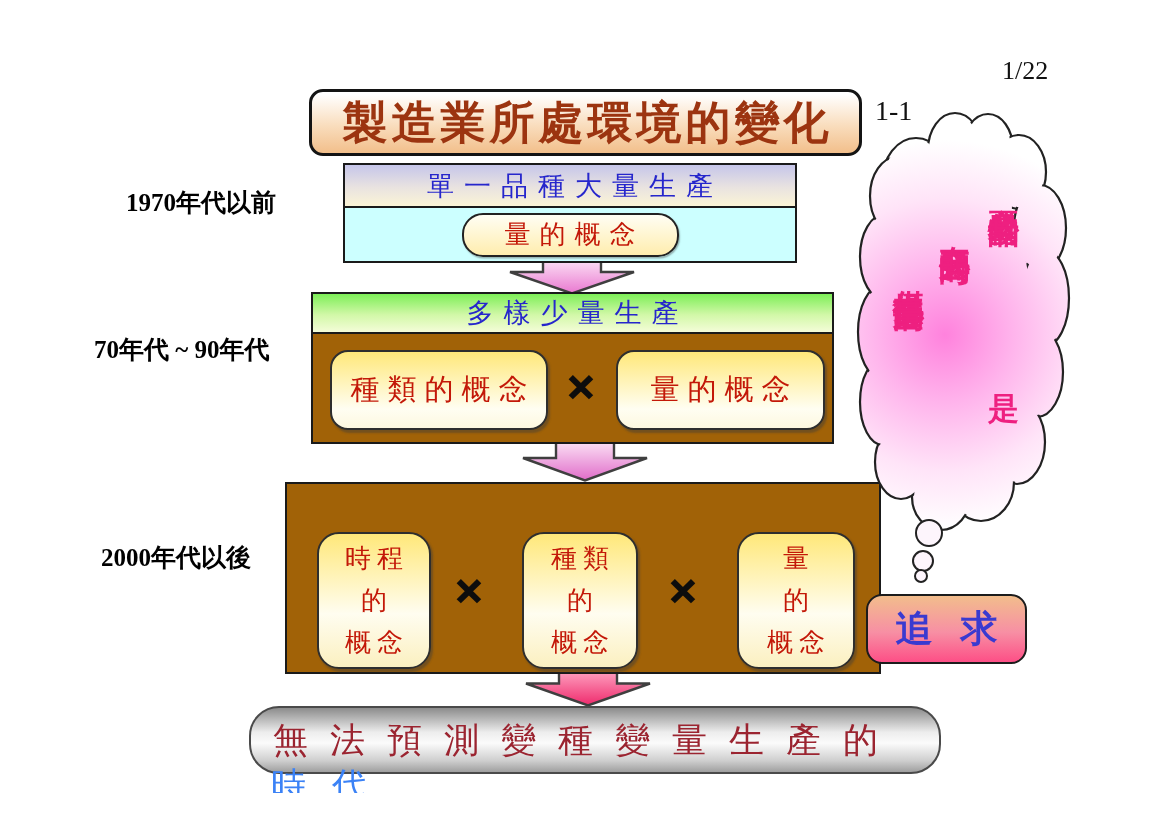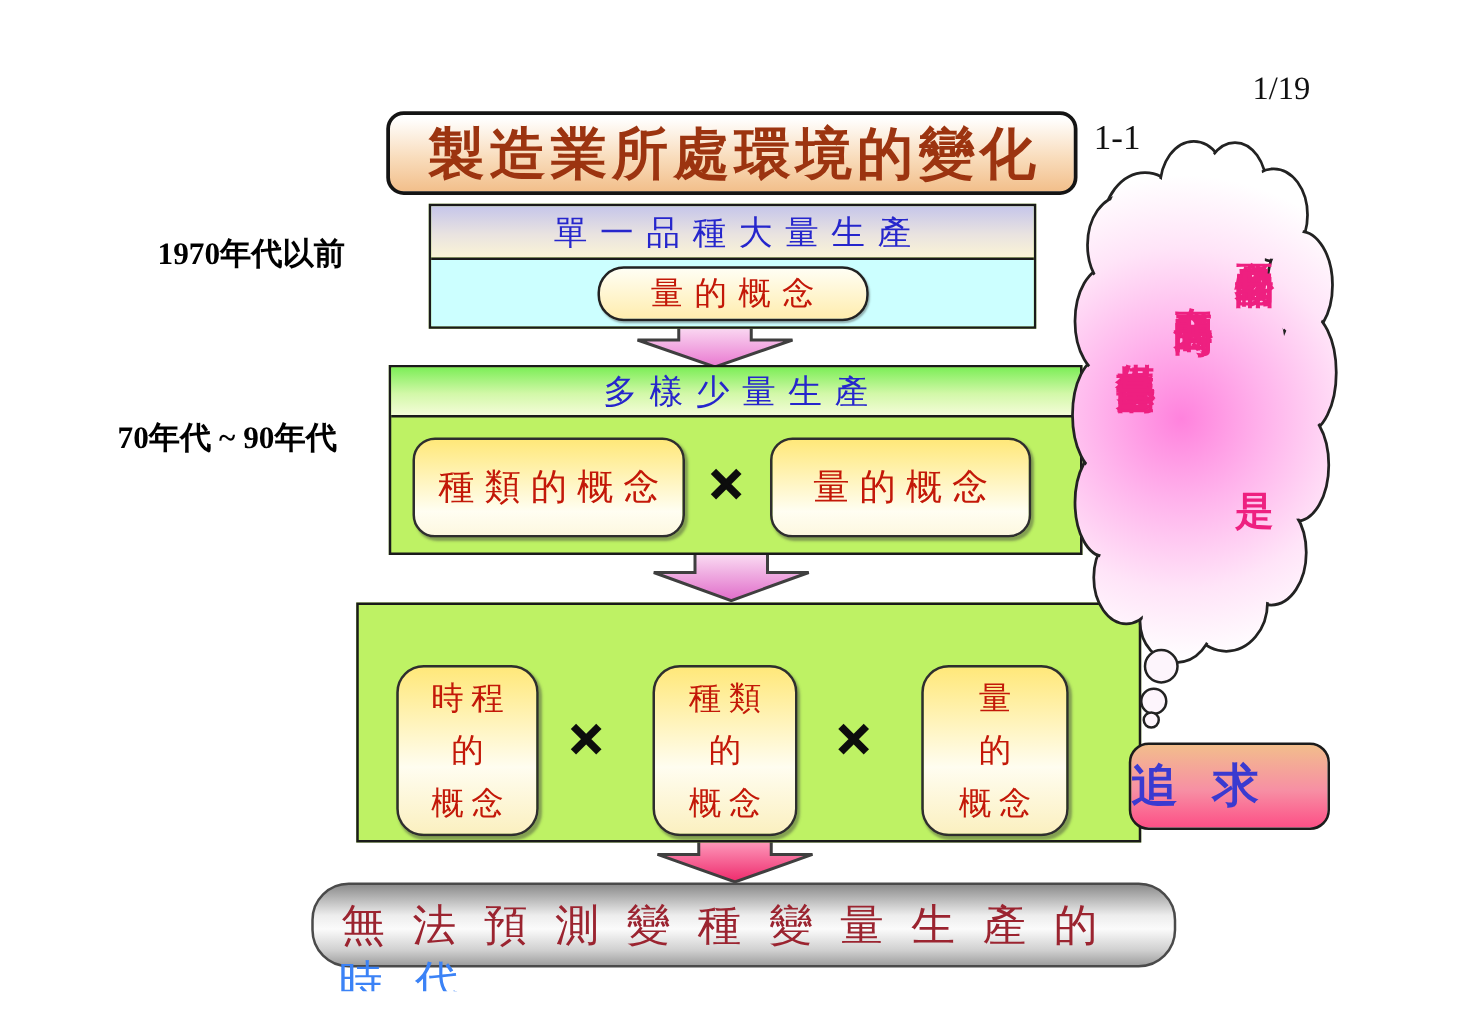--- a/index.html
+++ b/index.html
@@ -20,21 +20,21 @@
   .title-box span { font-size:45px; font-weight:600; color:#9c3410; letter-spacing:4px; margin-right:-4px; white-space:nowrap; }
   .slide-no { left:875px; top:95px; font-size:28px; color:#111; }
 
   
   .era-label { font-size:25px; font-weight:bold; color:#000; white-space:nowrap; }
   .era-label.e0 { left:126px; top:186px; }
   .era-label.e1 { left:94px;  top:333px; }
   .era-label.e2 { left:101px; top:541px; }
 
   
-  .prod-box { position:absolute; border:2.5px solid #1a1a1a; background:#bef264;padding-left:32px; }
+  .prod-box { position:absolute; border:2.5px solid #1a1a1a; background:#a16207; }
   .box1 { left:343px; top:163px; width:450px; height:96px; }
   .box2 { left:311px; top:292px; width:519px; height:148px; }
   .box3 { left:285px; top:482px; width:592px; height:188px; }
   .box-header {
     position:absolute; left:0; right:0; top:0;
     border-bottom:2px solid #1a1a1a;
     display:flex; align-items:center; justify-content:center;
   }
   .box1 .box-header { height:41px; background:linear-gradient(180deg,#c6c6ea 0%,#e9e3e0 55%,#fbf4d6 100%); }
   .box2 .box-header { height:38px; background:linear-gradient(180deg,#7dee58 0%,#d2f8a8 55%,#f4fcd8 100%); }
@@ -104,40 +104,41 @@
     font-size:31px; line-height:1; letter-spacing:2px; font-weight:600;
     color:#ee2080; z-index:5; white-space:nowrap;
   }
   .vt-r  { left:988px; top:184px; }
   .vt-rb { left:988px; top:369px; }
   .vt-m  { left:939px; top:221px; }
   .vt-l  { left:893px; top:266px; }
 
   
   .pursue {
-    left:903px; top:594px; width:157px; height:66px;
+    left:866px; top:594px; width:157px; height:66px;
     border:2.5px solid #1c1c1c; border-radius:16px;
     background:linear-gradient(180deg,#f2bd8c 0%,#f78fa4 55%,#fd4f86 100%);
-    display:flex; align-items:center; z-index:6;
+    display:flex; align-items:center; justify-content:center; z-index:6;
   }
   .pursue span { font-size:37px; font-weight:bold; color:#3a3ad0; letter-spacing:28px; margin-right:-28px; white-space:nowrap; }
 </style>
 </head>
 <body>
 
 <div class="slide">
 
-  <div class="abs page-indicator">1/19</div>
+  <div class="abs page-indicator">1/22</div>
   <div class="abs title-box">
     <span>製造業所處環境的變化</span>
   </div>
   <div class="abs slide-no">1-1</div>
 
   <div class="abs era-label e0">1970年代以前</div>
   <div class="abs era-label e1">70年代 ~ 90年代</div>
+  <div class="abs era-label e2">2000年代以後</div>
 
   <svg class="arrow arw1" width="132" height="38" viewBox="0 0 132 38">
     <defs>
         <linearGradient id="ag1" x1="0" y1="0" x2="0" y2="1">
       <stop offset="0" stop-color="#fce4f6"></stop>
           <stop offset="1" stop-color="#e978d0"></stop>
     </linearGradient>
       </defs>
     <polygon points="37,1.5 95,1.5 95,15 128,15 66,36.5 4,15 37,15" fill="url(#ag1)" stroke="#3f3f3f" stroke-width="2.4"></polygon>
   </svg>

